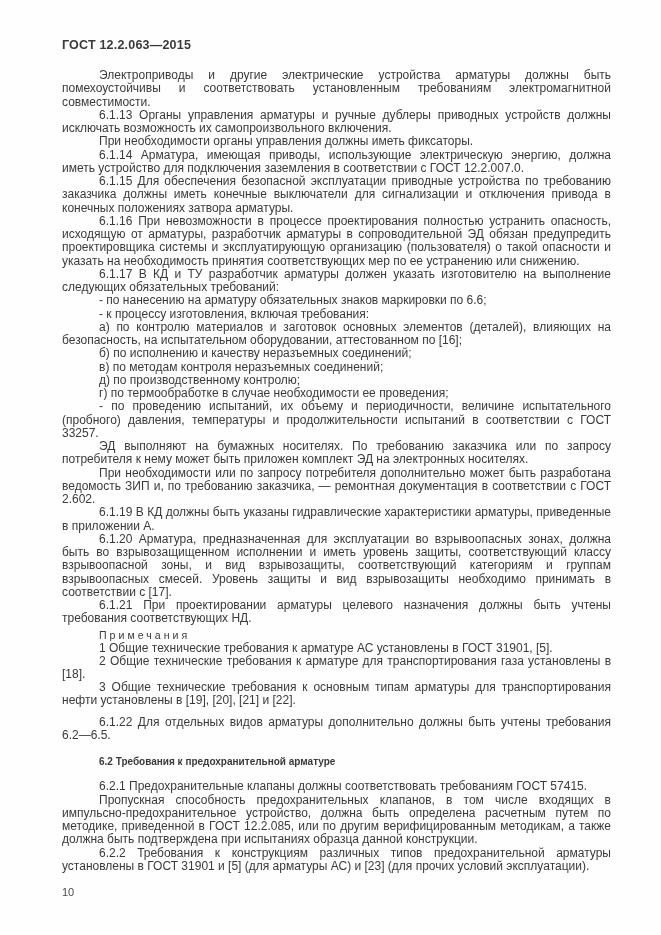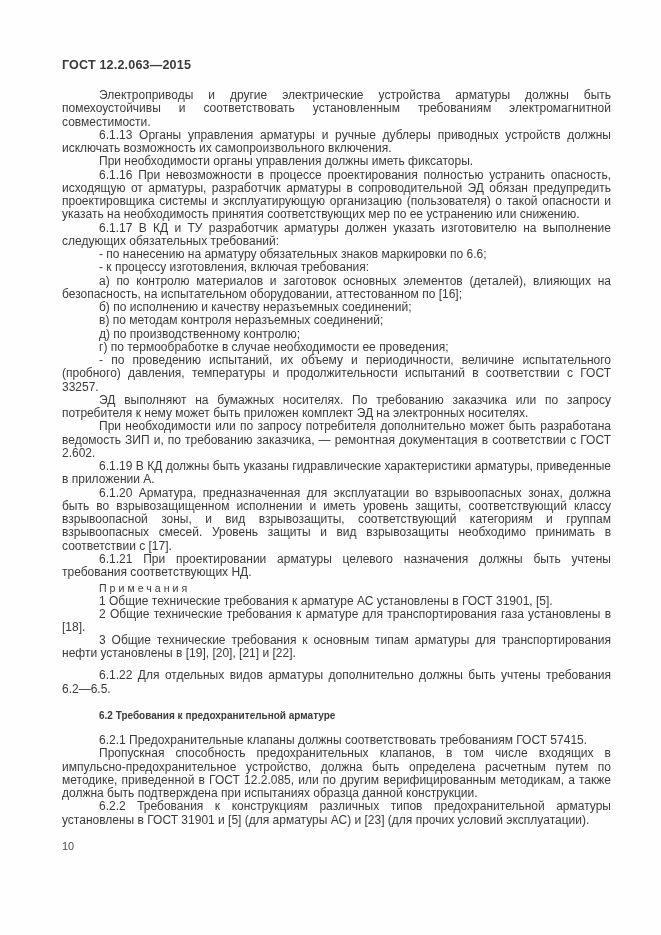--- a/index.html
+++ b/index.html
@@ -8,21 +8,21 @@
     background: #ffffff;
   }
   .page {
     position: relative;
     width: 661px;
     height: 935px;
     background: #fefefe;
     color: #3a3a3a;
     font-family: "Liberation Sans", "DejaVu Sans", sans-serif;
     box-sizing: border-box;
-    padding: 58px 50px 0 62px;
+    padding: 38px 50px 0 62px;
     overflow: hidden;
   }
   .doc-header {
     font-size: 12.5px;
     font-weight: bold;
     letter-spacing: 0.2px;
     margin: 0 0 17px 0;
   }
   .content {
     width: 549px;
@@ -71,20 +71,22 @@
 <body>
 
 <div class="page">
   <p class="doc-header">ГОСТ 12.2.063—2015</p>
 
   <div class="content">
 
   <p class="body">Электроприводы и другие электрические устройства арматуры должны быть помехоустойчивы и соответствовать установленным требованиям электромагнитной совместимости.</p>
       <p class="body">6.1.13 Органы управления арматуры и ручные дублеры приводных устройств должны исключать возможность их самопроизвольного включения.</p>
       <p class="body">При необходимости органы управления должны иметь фиксаторы.</p>
+      <p class="body">6.1.14 Арматура, имеющая приводы, использующие электрическую энергию, должна иметь устройство для подключения заземления в соответствии с ГОСТ 12.2.007.0.</p>
+      <p class="body">6.1.15 Для обеспечения безопасной эксплуатации приводные устройства по требованию заказчика должны иметь конечные выключатели для сигнализации и отключения привода в конечных положениях затвора арматуры.</p>
       <p class="body">6.1.16 При невозможности в процессе проектирования полностью устранить опасность, исходящую от арматуры, разработчик арматуры в сопроводительной ЭД обязан предупредить проектировщика системы и эксплуатирующую организацию (пользователя) о такой опасности и указать на необходимость принятия соответствующих мер по ее устранению или снижению.</p>
       <p class="body">6.1.17 В КД и ТУ разработчик арматуры должен указать изготовителю на выполнение следующих обязательных требований:</p>
       <p class="body">- по нанесению на арматуру обязательных знаков маркировки по 6.6;</p>
       <p class="body">- к процессу изготовления, включая требования:</p>
       <p class="body">а) по контролю материалов и заготовок основных элементов (деталей), влияющих на безопасность, на испытательном оборудовании, аттестованном по [16];</p>
       <p class="body">б) по исполнению и качеству неразъемных соединений;</p>
       <p class="body">в) по методам контроля неразъемных соединений;</p>
       <p class="body">д) по производственному контролю;</p>
       <p class="body">г) по термообработке в случае необходимости ее проведения;</p>
       <p class="body">- по проведению испытаний, их объему и периодичности, величине испытательного (пробного) давления, температуры и продолжительности испытаний в соответствии с ГОСТ 33257.</p>

